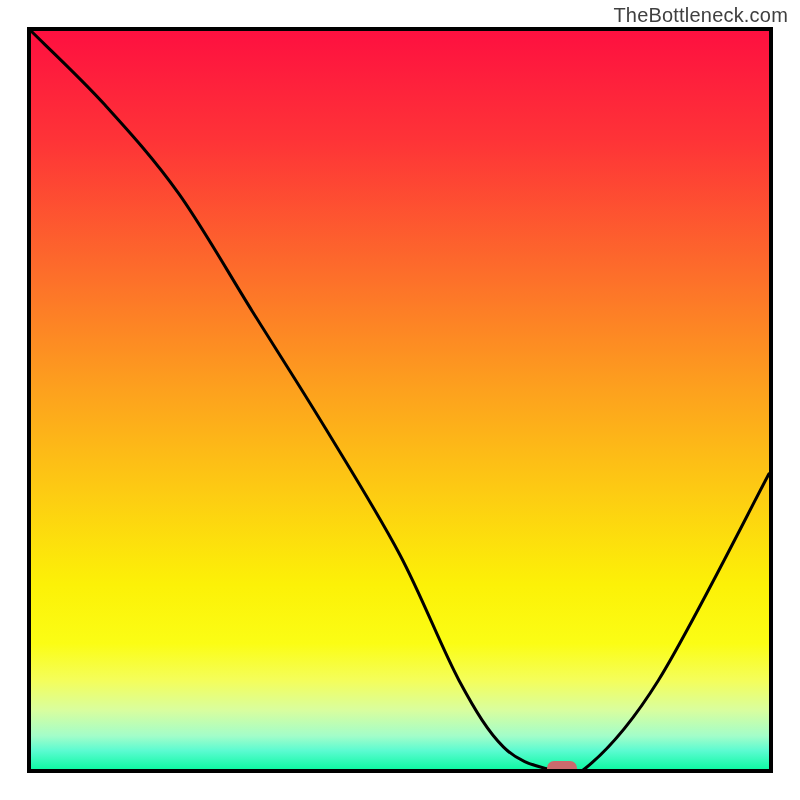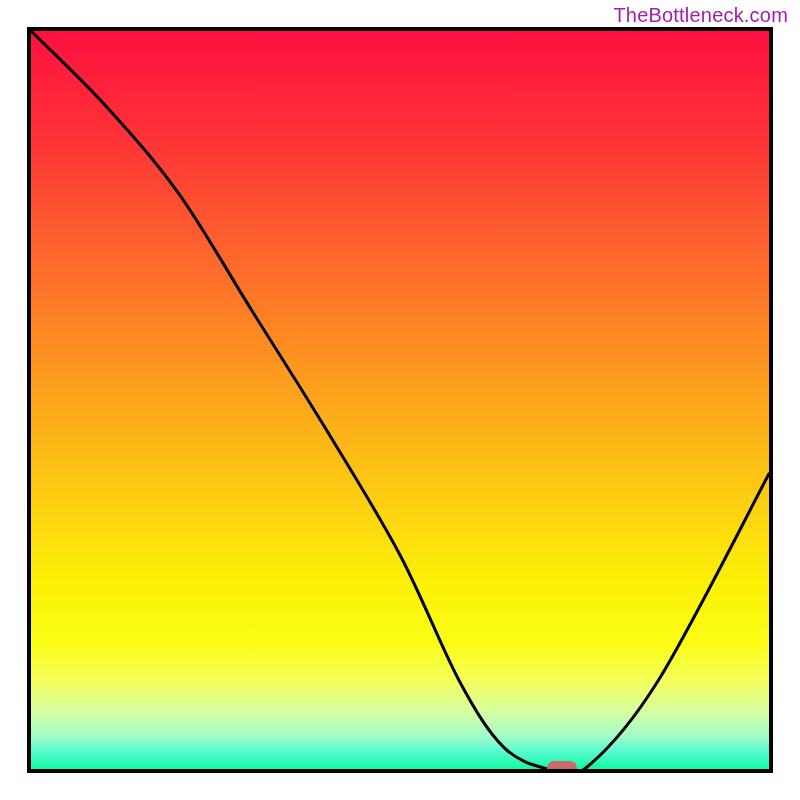--- a/index.html
+++ b/index.html
@@ -9,21 +9,21 @@
     height: 800px;
     background: #ffffff;
     font-family: Arial, Helvetica, sans-serif;
   }
   .watermark {
     position: absolute;
     top: 4px;
     right: 12px;
     font-size: 20px;
     font-weight: 500;
-    color: #a21caf;
+    color: #404040;
     letter-spacing: 0.2px;
   }
   .plot-area {
     position: absolute;
     left: 27px;
     top: 27px;
     width: 746px;
     height: 746px;
     border: 4px solid #000;
     box-sizing: border-box;

